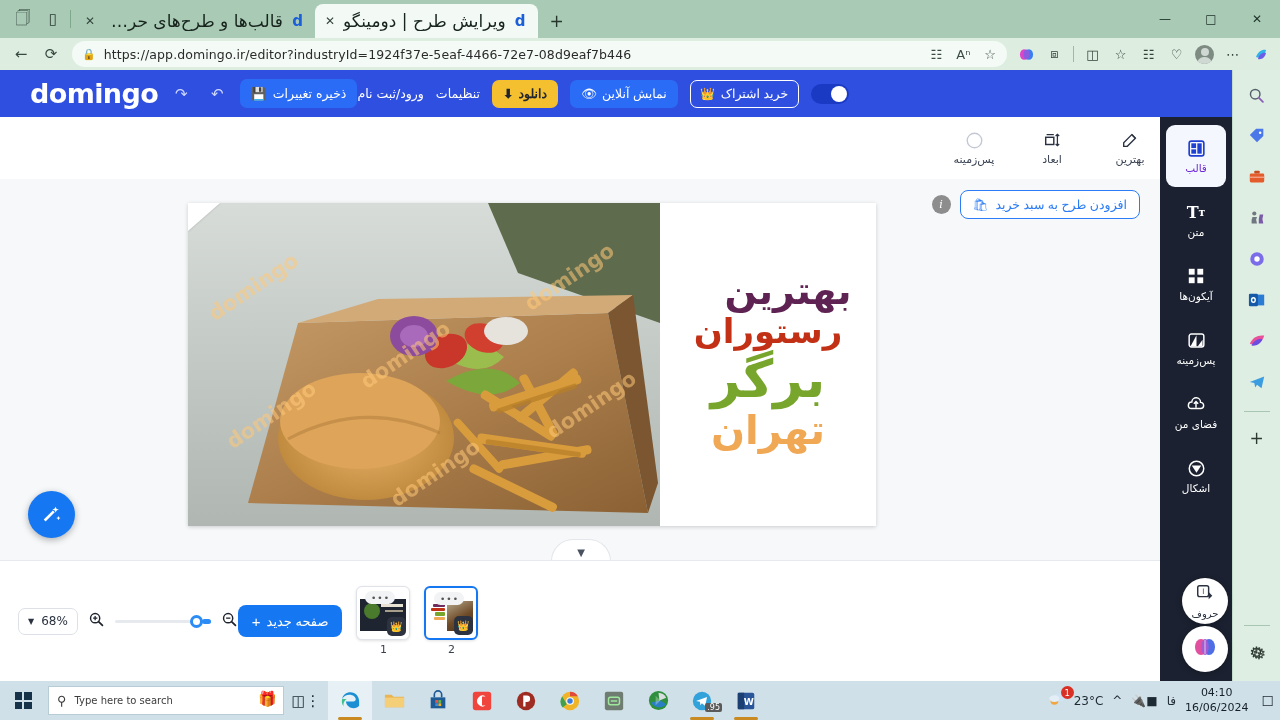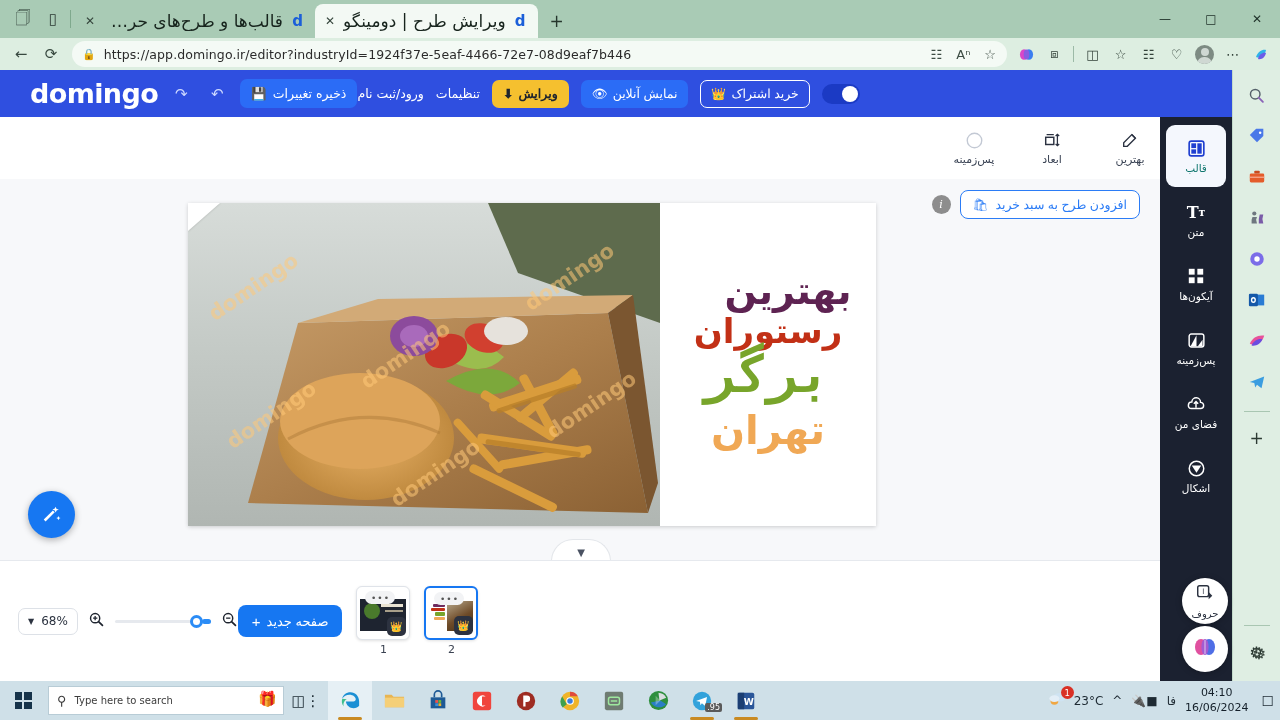--- a/index.html
+++ b/index.html
@@ -172,21 +172,21 @@
   .app-tools {
     position: absolute; top: 117px; right: 48px; width: 72px; height: 564px;
     background: #1b2130; display: flex; flex-direction: column; align-items: center;
     padding-top: 8px;
   }
   .at-item {
     width: 60px; height: 62px; border-radius: 9px; margin-bottom: 2px;
     display: flex; flex-direction: column; align-items: center; justify-content: center; gap: 4px;
     color: #ffffff;
   }
-  .at-item.active { background: #f4f7fd; color: #0f766e; }
+  .at-item.active { background: #f4f7fd; color: #6d28d9; }
   .at-item .ic { font-size: 17px; height: 20px; display:flex; align-items:center; }
   .at-item .lb { font-size: 10.5px; }
 
   .at-float {
     position: absolute; right: 52px; width: 46px; height: 46px; border-radius: 50%;
     background: #fff; box-shadow: 0 1px 6px rgba(0,0,0,.25);
     display: flex; flex-direction: column; align-items: center; justify-content: center;
   }
 
   
@@ -223,21 +223,21 @@
   .wm { position: absolute; color: rgba(255,200,120,.55); font-size: 21px;
         font-weight: bold; transform: rotate(-34deg); font-family: "DejaVu Sans", sans-serif; }
   .design-text {
     flex: 1; background: #fff; display: flex; flex-direction: column;
     align-items: center; justify-content: center; gap: 2px; direction: rtl;
     padding-bottom: 6px;
   }
   .dl { font-weight: bold; line-height: 1.05; font-family: "DejaVu Sans", sans-serif; }
   .dl1 { font-size: 38px; color: #5e2352; margin-left: 40px; }
   .dl2 { font-size: 34px; color: #c23016; }
-  .dl3 { font-size: 52px; color: #78a52b; font-family: Liberation Mono, monospace; }
+  .dl3 { font-size: 52px; color: #78a52b; }
   .dl4 { font-size: 40px; color: #f0a855; }
 
   .sel-handle {
     position: absolute; left: 0; top: 0; width: 0; height: 0;
     border-left: 32px solid #fff; border-bottom: 28px solid transparent;
     border-top: 0; filter: drop-shadow(0 0 1px rgba(0,0,0,.2));
   }
 
   .fab {
     position: absolute; left: 28px; bottom: 22px; width: 47px; height: 47px;
@@ -489,21 +489,21 @@
       </div>
       <button class="btn-sub">
         <span>خرید اشتراک</span>
         <span class="crown">👑</span>
       </button>
       <button class="btn-online">
         <span>نمایش آنلاین</span>
         <span>👁</span>
       </button>
       <button class="btn-download">
-        <span>ویرایش</span>
+        <span>دانلود</span>
         <span>⬇</span>
       </button>
       <span class="hdr-link">تنظیمات</span>
       <span class="hdr-link">ورود/ثبت نام</span>
     </div>
   </div>
 
   <div class="editor-toolbar">
     <div class="tool">
       <span class="ic">

